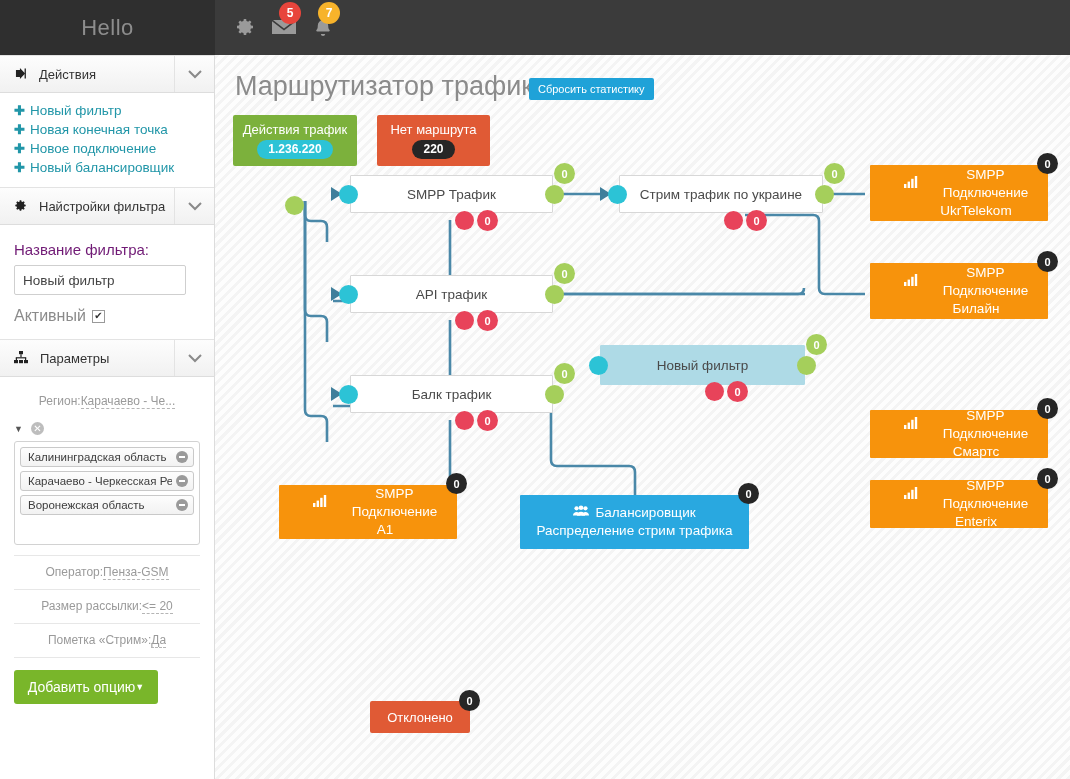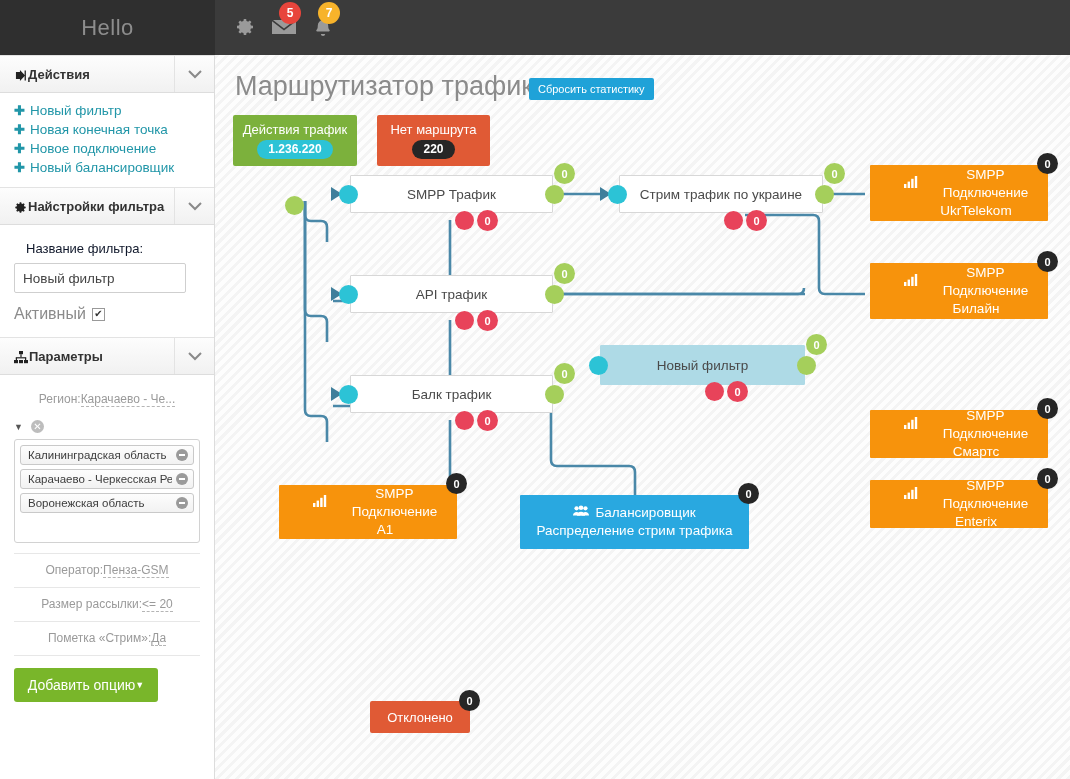--- a/index.html
+++ b/index.html
@@ -53,42 +53,42 @@
   }
   .panel-header {
     height: 38px;
     background: linear-gradient(to bottom,#fdfdfd,#f1f1f1);
     border-top: 1px solid #e3e3e3;
     border-bottom: 1px solid #dddddd;
     display: flex; align-items: center;
     position: relative;
   }
   .panel-header .ph-title {
-    font-size: 13px; font-weight: bold; color: #333;
+    font-size: 13px; font-weight: normal; color: #333;
     margin-left: 14px;
-    display: flex; align-items: flex-end; gap: 1px;
+    display: flex; align-items: flex-start; gap: 12px;
   }
   .panel-header .ph-title svg { display:block; }
   .panel-caret {
     position: absolute; right: 0; top: 0; width: 40px; height: 100%;
     border-left: 1px solid #e3e3e3;
     display: flex; align-items: center; justify-content: center;
     color: #888;
   }
   .panel-body { padding: 10px 14px 14px 14px; }
 
   .action-link {
     display: flex; align-items: baseline; gap: 5px;
     color: #2196a8; font-size: 13.5px;
     padding: 2px 0;
     text-decoration: none;
   }
   .action-link .plus { color:#2196a8; font-weight: bold; font-size: 13px; }
 
-  .field-label { color: #0f172a; font-size: 13px; margin: 6px 0 7px 12px; }
+  .field-label { color: #701a75; font-size: 15px; margin: 6px 0 7px 0; }
   #filter-name-input {
     width: 172px; height: 30px;
     border: 1px solid #cfcfcf; border-radius: 2px;
     padding: 0 8px; font-size: 13.5px; color: #444;
     font-family: "Liberation Sans", sans-serif;
     background: #fff;
   }
   .active-row { display: flex; align-items: center; gap: 6px; margin-top: 12px; }
   .active-row .lbl { color: #8b8b8b; font-size: 16px; }
   .chk {

